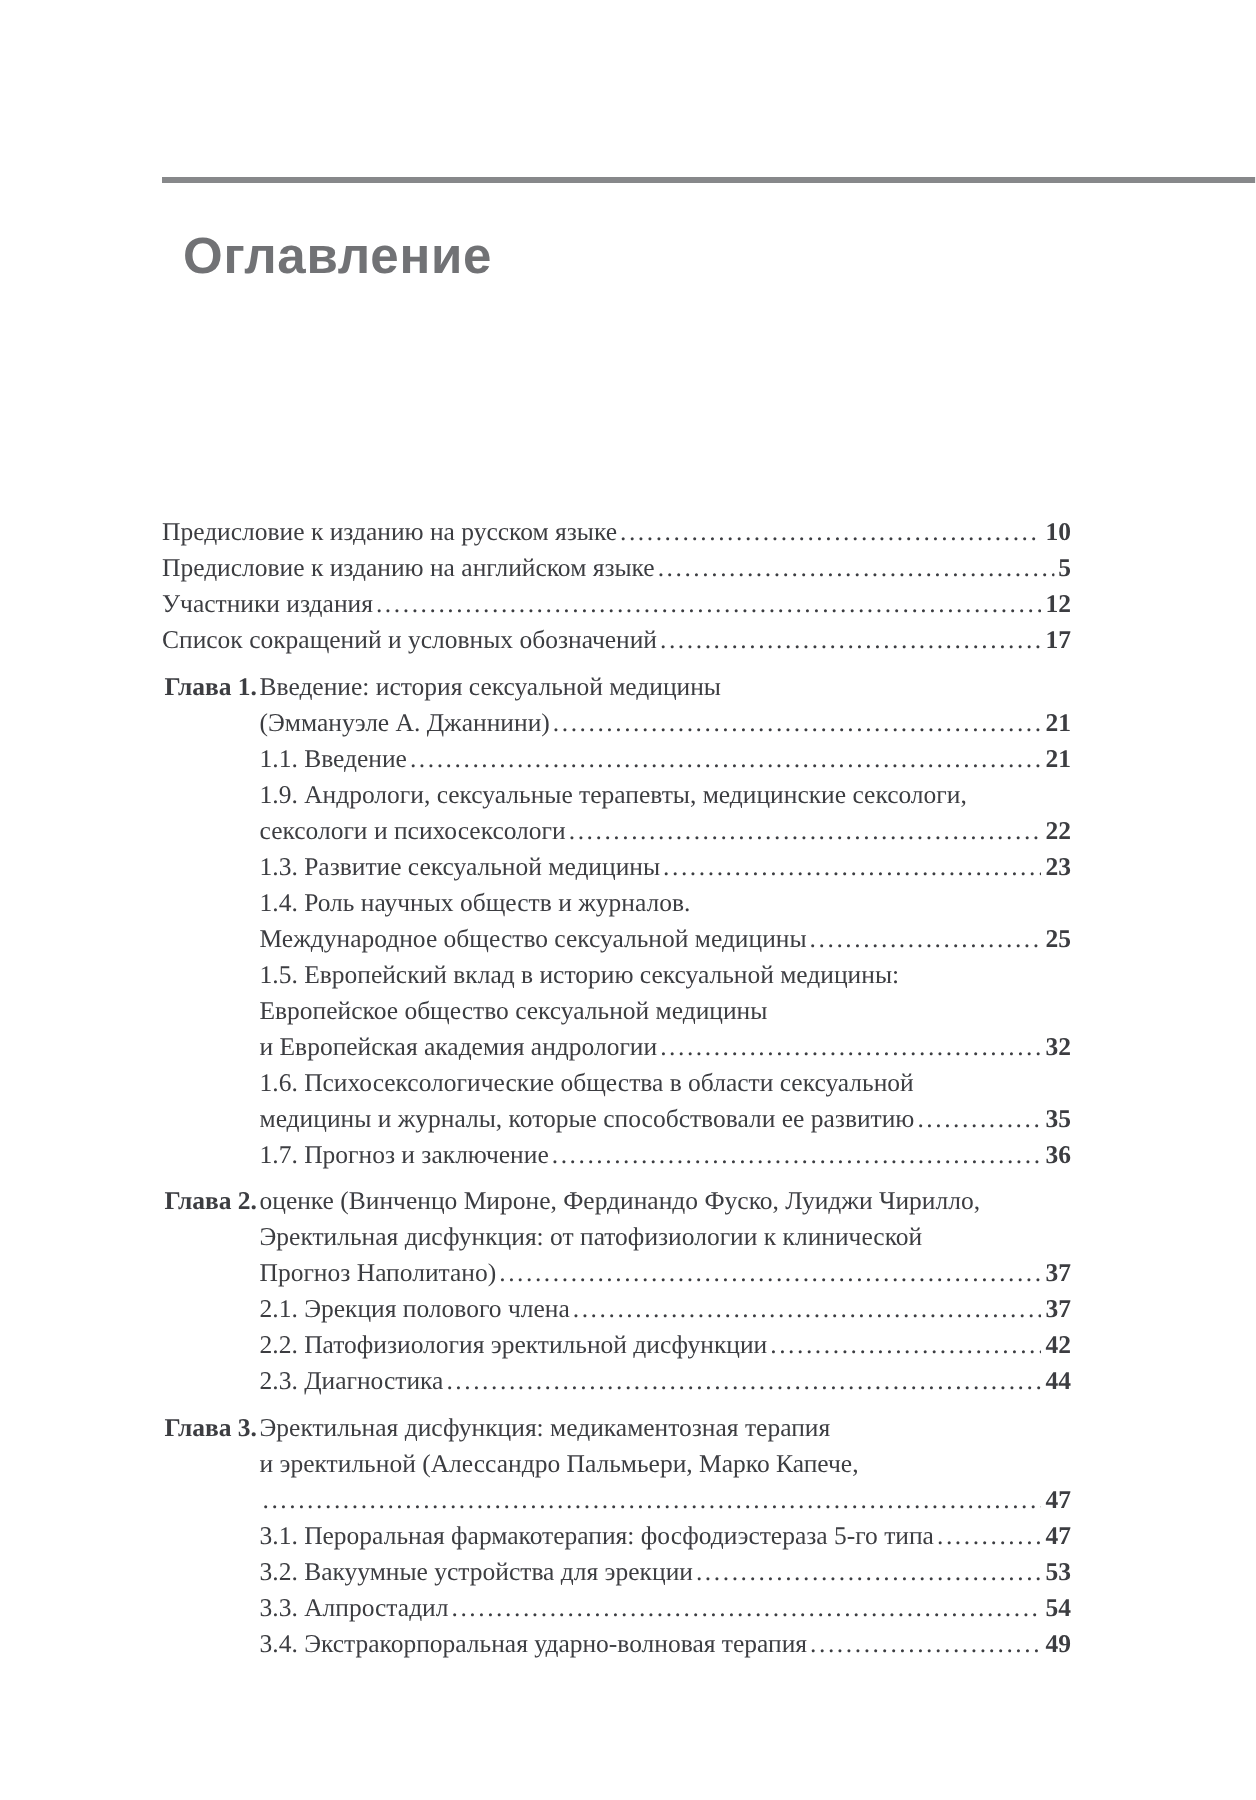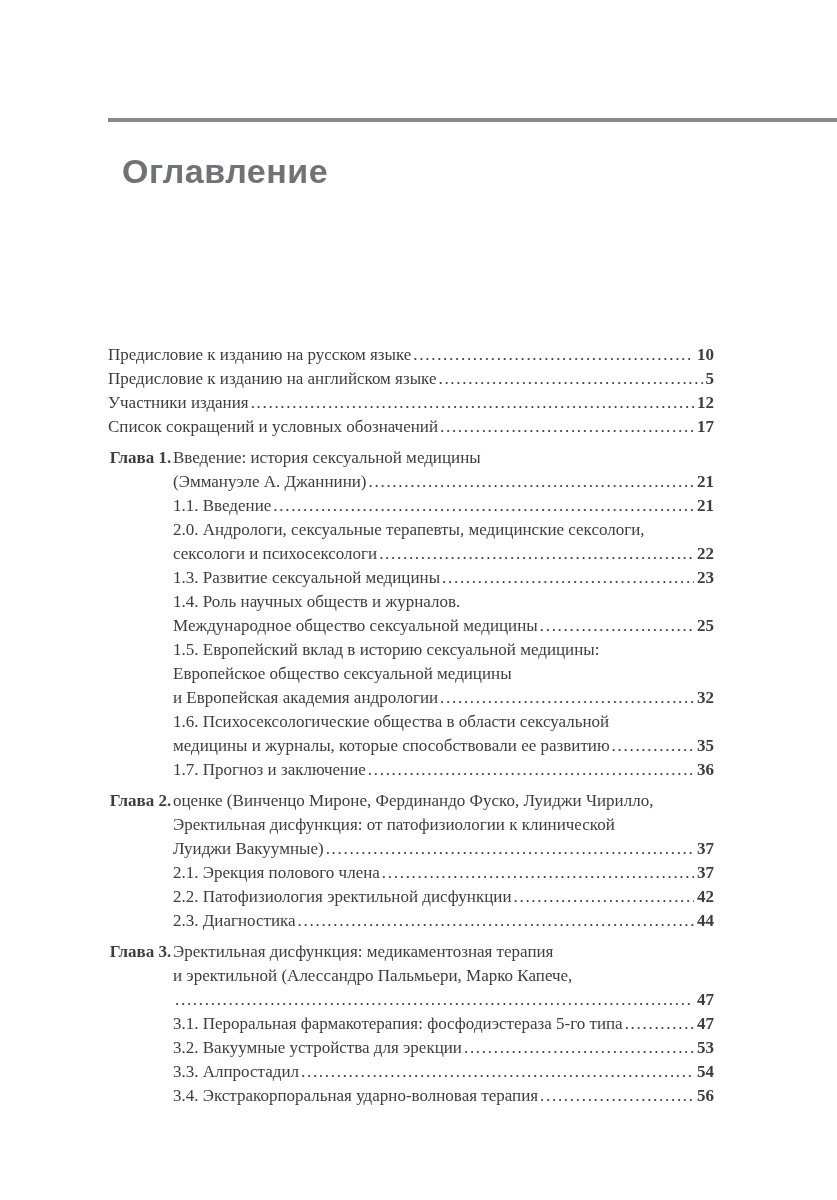--- a/index.html
+++ b/index.html
@@ -122,21 +122,21 @@
     <span class="row-text"><span>(</span><span class="it">Эммануэле А. Джаннини</span><span>)</span></span>
     <span class="dots"></span>
     <span class="pageno">21</span>
   </div>
             <div class="toc-row">
     <span class="row-text"><span>1.1. Введение</span></span>
     <span class="dots"></span>
     <span class="pageno">21</span>
   </div>
             <div class="toc-row">
-    <span class="row-text"><span>2.0. Андрологи, сексуальные терапевты, медицинские сексологи,</span></span>
+    <span class="row-text"><span>1.9. Андрологи, сексуальные терапевты, медицинские сексологи,</span></span>
 
   </div>
             <div class="toc-row">
     <span class="row-text"><span>сексологи и психосексологи</span></span>
     <span class="dots"></span>
     <span class="pageno">22</span>
   </div>
             <div class="toc-row">
     <span class="row-text"><span>1.3. Развитие сексуальной медицины</span></span>
     <span class="dots"></span>
@@ -185,21 +185,21 @@
     <div class="chapter-body">
             <div class="toc-row">
     <span class="row-text"><span>оценке (</span><span class="it">Винченцо Мироне, Фердинандо Фуско, Луиджи Чирилло,</span></span>
 
   </div>
             <div class="toc-row">
     <span class="row-text"><span>Эректильная дисфункция: от патофизиологии к клинической</span></span>
 
   </div>
             <div class="toc-row">
-    <span class="row-text"><span class="it">Луиджи Вакуумные</span><span>)</span></span>
+    <span class="row-text"><span class="it">Прогноз Наполитано</span><span>)</span></span>
     <span class="dots"></span>
     <span class="pageno">37</span>
   </div>
             <div class="toc-row">
     <span class="row-text"><span>2.1. Эрекция полового члена</span></span>
     <span class="dots"></span>
     <span class="pageno">37</span>
   </div>
             <div class="toc-row">
     <span class="row-text"><span>2.2. Патофизиология эректильной дисфункции</span></span>
@@ -239,19 +239,19 @@
     <span class="pageno">53</span>
   </div>
             <div class="toc-row">
     <span class="row-text"><span>3.3. Алпростадил</span></span>
     <span class="dots"></span>
     <span class="pageno">54</span>
   </div>
             <div class="toc-row">
     <span class="row-text"><span>3.4. Экстракорпоральная ударно-волновая терапия</span></span>
     <span class="dots"></span>
-    <span class="pageno">56</span>
+    <span class="pageno">49</span>
   </div>
           </div>
   </div>
       </div>
   </div>
 </div>
 
 </body></html>

